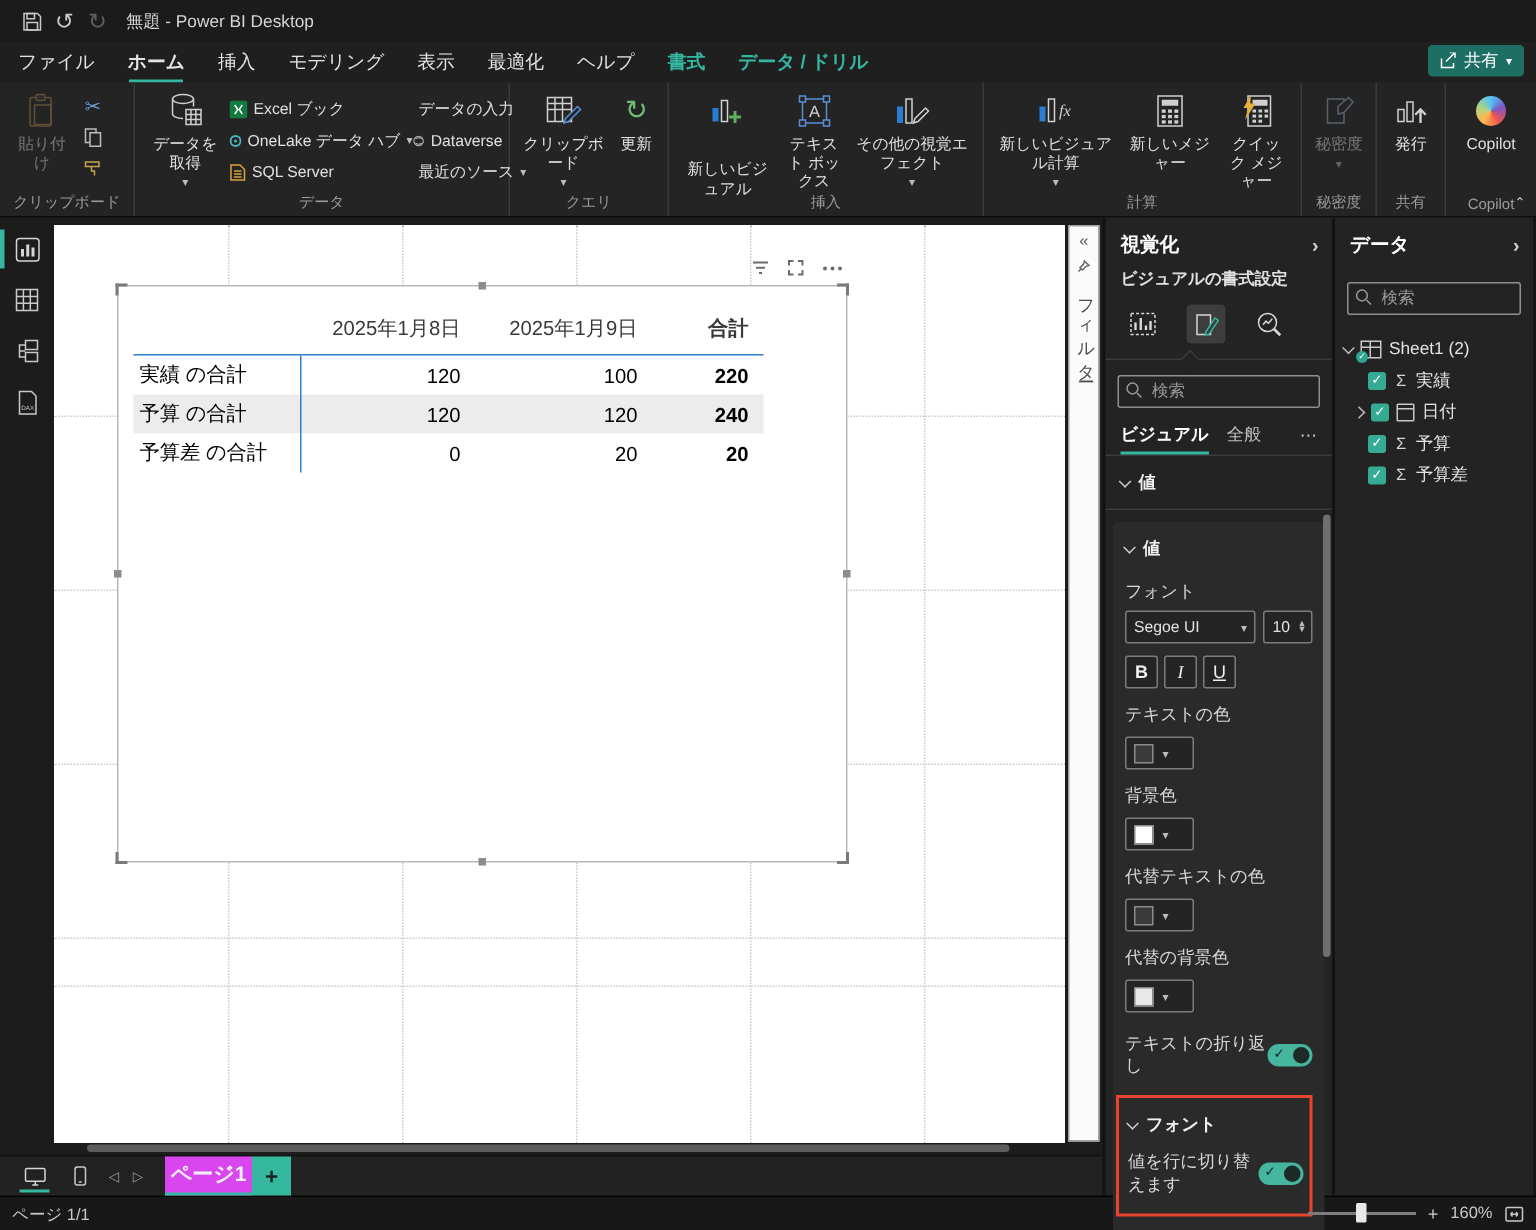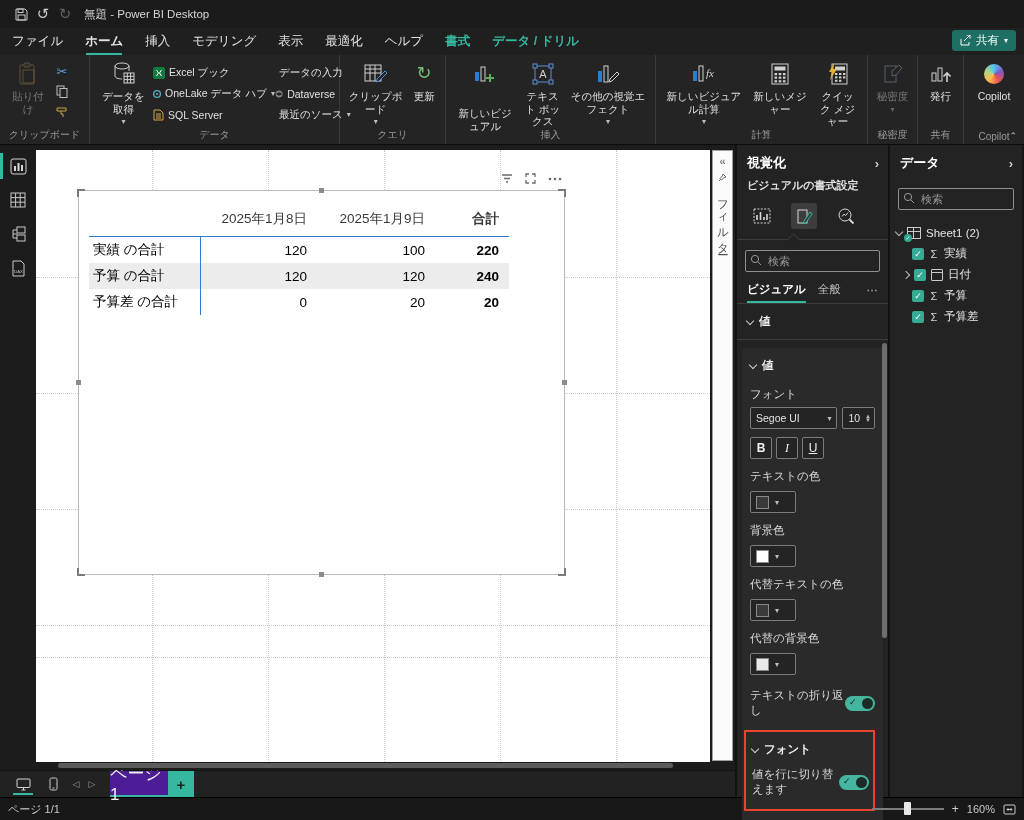--- a/index.html
+++ b/index.html
@@ -79,21 +79,21 @@
 
   
   .h-scroll { height:8px; background:#1c1c1c; position:relative; }
   .h-scroll .thumb { position:absolute; left:58px; width:615px; top:1px; height:5px; border-radius:3px; background:#5c5c5c; }
 
   
   .tabbar { height:27px; background:#222222; border-top:1px solid #141414; display:flex; align-items:stretch; }
   .view-ico { width:30px; display:flex; align-items:center; justify-content:center; color:#d5d5d5; position:relative; margin-left:8px; }
   .view-ico.active::after { content:""; position:absolute; left:5px; right:5px; bottom:2px; height:2px; background:#35b7a0; }
   .nav-arrow { width:16px; display:flex; align-items:center; justify-content:center; color:#9a9a9a; font-size:9px; }
-  .page-tab { width:58px; background:#4c1d95; color:#f0f0f0; font-size:17px; display:flex; align-items:center; justify-content:center; margin-left:10px; border-bottom:2.5px solid #35b7a0; }
+  .page-tab { width:58px; background:#d946ef; color:#f0f0f0; font-size:14px; display:flex; align-items:center; justify-content:center; margin-left:10px; border-bottom:2.5px solid #35b7a0;font-weight:bold; }
   .add-tab { width:26px; background:#35b7a0; color:#16241f; font-size:15px; font-weight:bold; display:flex; align-items:center; justify-content:center; }
 
   
   .filter-wrap { width:25px; padding:5px 2px 0 2px; }
   .filter-strip { width:21px; height:611px; background:#fbfbfb; border:1px solid #9f9f9f; display:flex; flex-direction:column; align-items:center; padding-top:4px; color:#4b4b4b; }
   .filter-strip .vtext { writing-mode:vertical-rl; font-size:11.5px; margin-top:10px; letter-spacing:1px; }
 
   
   .panel { background:#232323; border-left:2px solid #121212; font-size:11.5px; position:relative; }
   .viz-panel { width:153px; }

